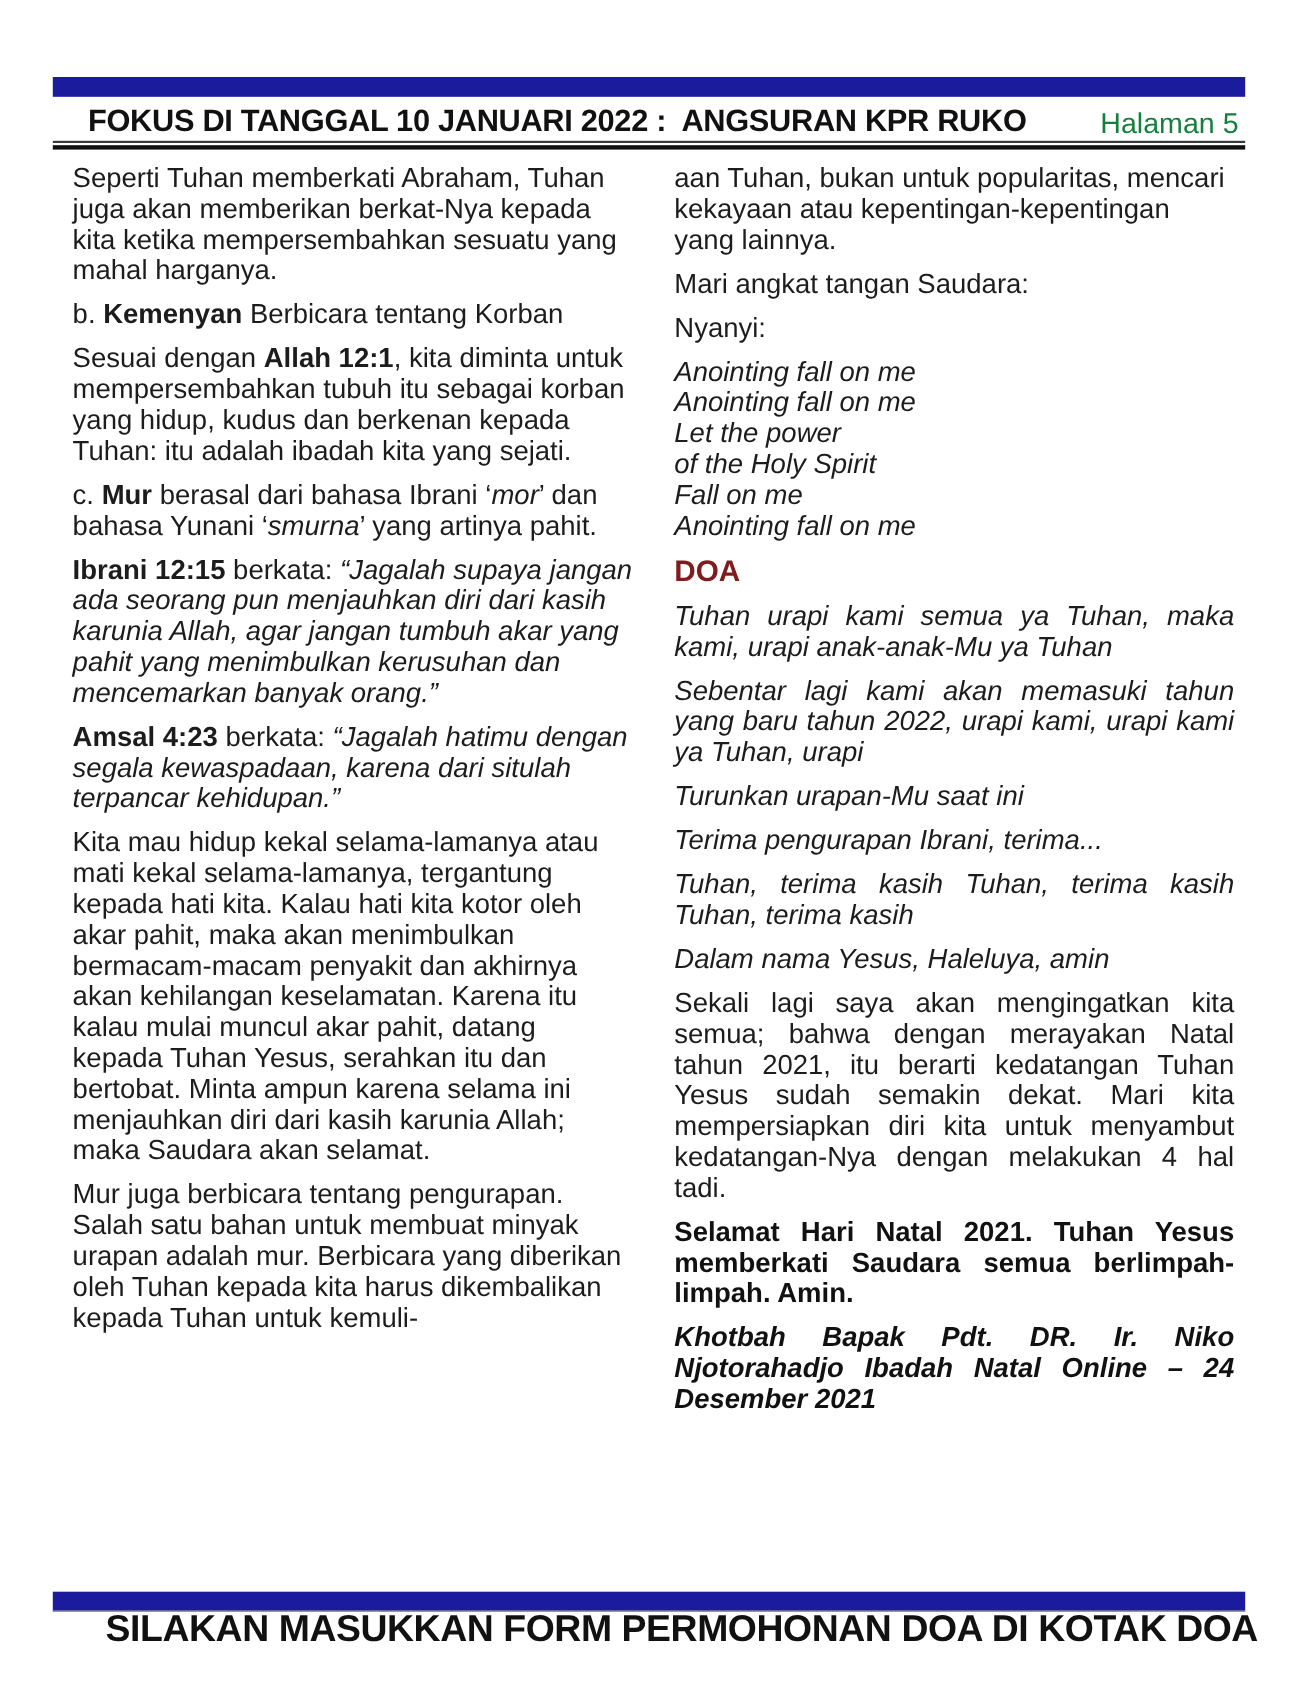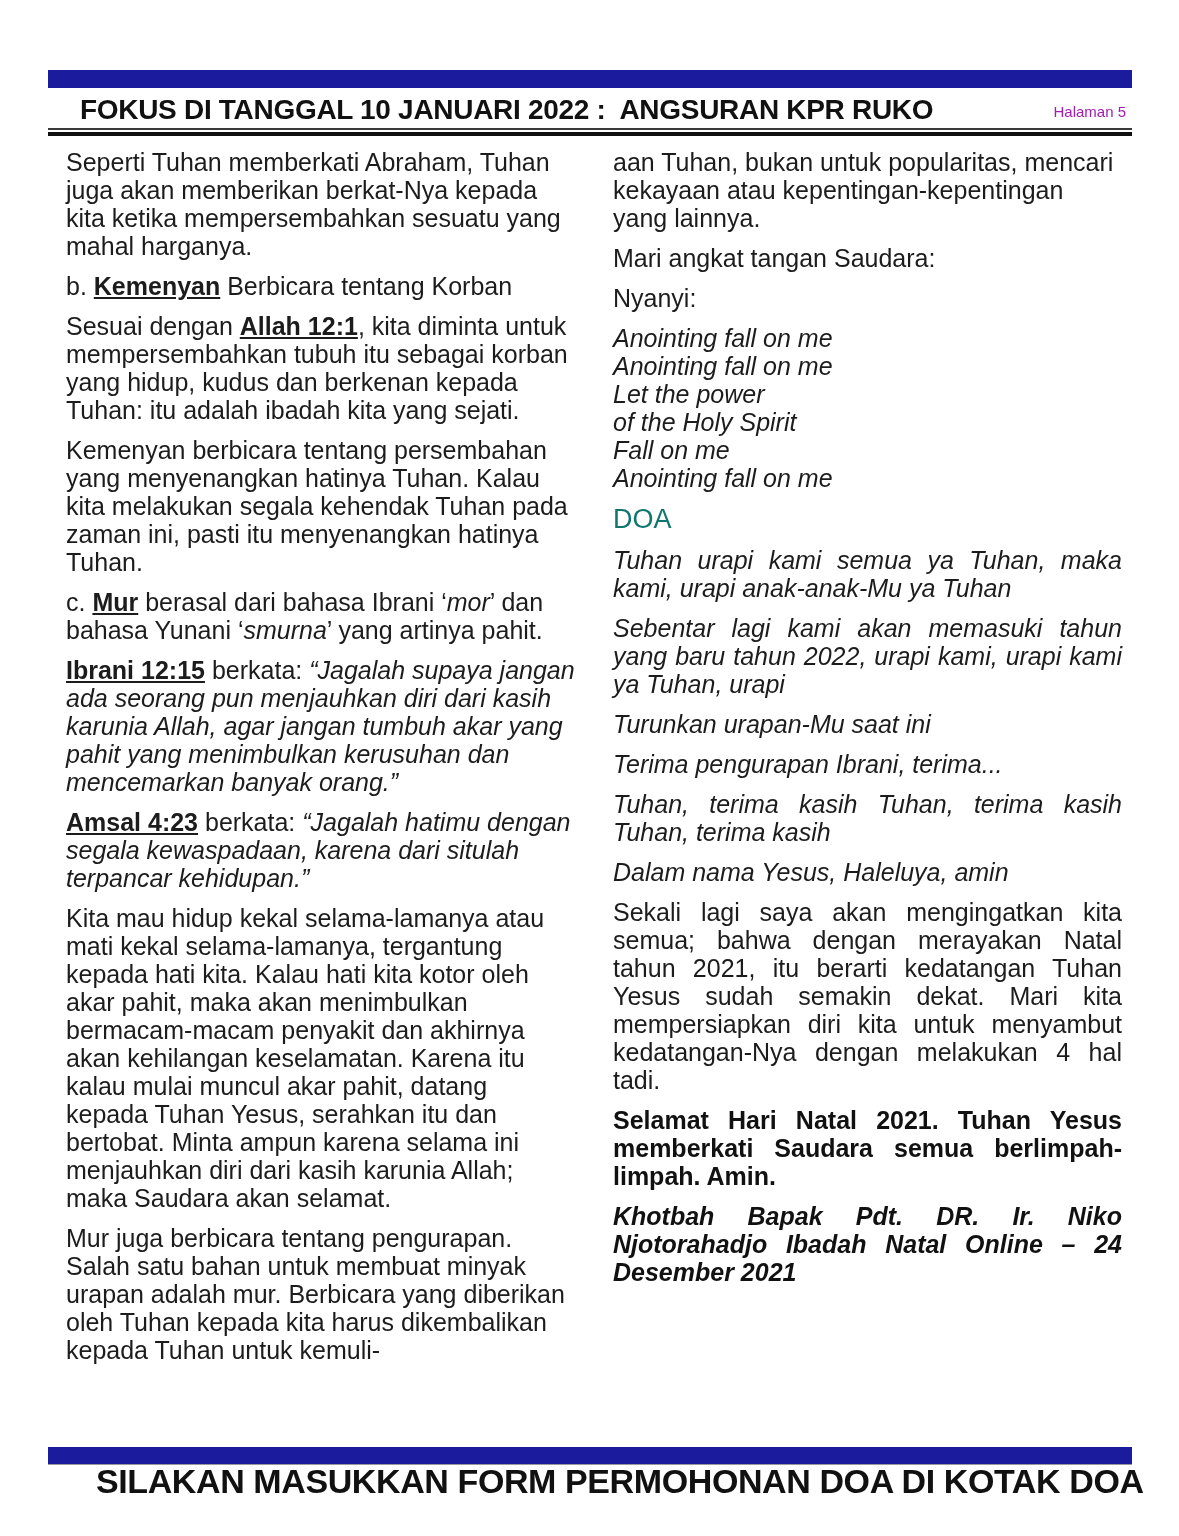--- a/index.html
+++ b/index.html
@@ -29,24 +29,24 @@
   .header-title {
     font-weight: bold;
     font-size: 28px;
     line-height: 36px;
     letter-spacing: -0.3px;
     padding-left: 32px;
     white-space: pre;
     color: #111;
   }
   .header-page {
-    font-size: 15px;
+    font-size: 26px;
     line-height: 32px;
     padding-right: 6px;
-    color: #a21caf;
+    color: #15803d;
   }
   .header-rule {
     position: absolute;
     left: 48px; top: 128px;
     width: 1084px; height: 2px;
     border-top: 2px solid #3a3a3a;
     border-bottom: 4px solid #101010;
   }
   .columns {
     position: absolute;
@@ -57,26 +57,26 @@
     overflow: hidden;
   }
   .col { width: 533px; overflow: hidden; }
   .col p, .col .song, .col h3 {
     margin: 12px;
     font-size: 25px;
     line-height: 28px;
   }
   .italic { font-style: italic; }
   .justify { text-align: justify; }
-  .bold { font-weight: bold; text-decoration: underline; }
+  .bold { font-weight: bold; }
   h3.doa-heading {
     font-size: 27px;
     line-height: 30px;
-    font-weight: normal;
-    color: #0f766e;
+    font-weight: bold;
+    color: #7f1d1d;
   }
   
   .lc-p1 { margin-top: 0; }
   .lc-p2 { margin-top: 36px; }
   .lc-p3 { margin-top: 10px; }
   .lc-p4 { margin-top: 10px; }
   .lc-p5 { margin-top: 36px; }
   .lc-p6 { margin-top: 12px; }
   .lc-p7 { margin-top: 10px; }
   .lc-p8 { margin-top: 10px; }
@@ -129,21 +129,20 @@
 
   <div class="columns">
 
     <div class="col">
       <p class="lc-p1">Seperti Tuhan memberkati Abraham, Tuhan juga akan memberikan berkat-Nya kepada kita ketika mempersembahkan sesuatu yang mahal harganya.</p>
 
       <p class="lc-p2"><span>b. </span><span class="bold">Kemenyan</span><span> Berbicara tentang Korban</span></p>
 
       <p class="lc-p3"><span>Sesuai dengan </span><span class="bold">Allah 12:1</span><span>, kita diminta untuk mempersembahkan tubuh itu sebagai korban yang hidup, kudus dan berkenan kepada Tuhan: itu adalah ibadah kita yang sejati.</span></p>
 
-      <p class="lc-p4">Kemenyan berbicara tentang persembahan yang menyenangkan hatinya Tuhan. Kalau kita melakukan segala kehendak Tuhan pada zaman ini, pasti itu menyenangkan hatinya Tuhan.</p>
 
       <p class="lc-p5"><span>c. </span><span class="bold">Mur</span><span> berasal dari bahasa Ibrani ‘</span><span class="italic">mor</span><span>’ dan bahasa Yunani ‘</span><span class="italic">smurna</span><span>’ yang artinya pahit.</span></p>
 
       <p class="lc-p6"><span class="bold">Ibrani 12:15</span><span> berkata: </span><span class="italic">“Jagalah supaya jangan ada seorang pun menjauhkan diri dari kasih karunia Allah, agar jangan tumbuh akar yang pahit yang menimbulkan kerusuhan dan mencemarkan banyak orang.”</span></p>
 
       <p class="lc-p7"><span class="bold">Amsal 4:23</span><span> berkata: </span><span class="italic">“Jagalah hatimu dengan segala kewaspadaan, karena dari situlah terpancar kehidupan.”</span></p>
 
       <p class="lc-p8">Kita mau hidup kekal selama-lamanya atau mati kekal selama-lamanya, tergantung kepada hati kita. Kalau hati kita kotor oleh akar pahit, maka akan menimbulkan bermacam-macam penyakit dan akhirnya akan kehilangan keselamatan. Karena itu kalau mulai muncul akar pahit, datang kepada Tuhan Yesus, serahkan itu dan bertobat. Minta ampun karena selama ini menjauhkan diri dari kasih karunia Allah; maka Saudara akan selamat.</p>
 
       <p class="lc-p9">Mur juga berbicara tentang pengurapan. Salah satu bahan untuk membuat minyak urapan adalah mur. Berbicara yang diberikan oleh Tuhan kepada kita harus dikembalikan kepada Tuhan untuk kemuli-</p>

